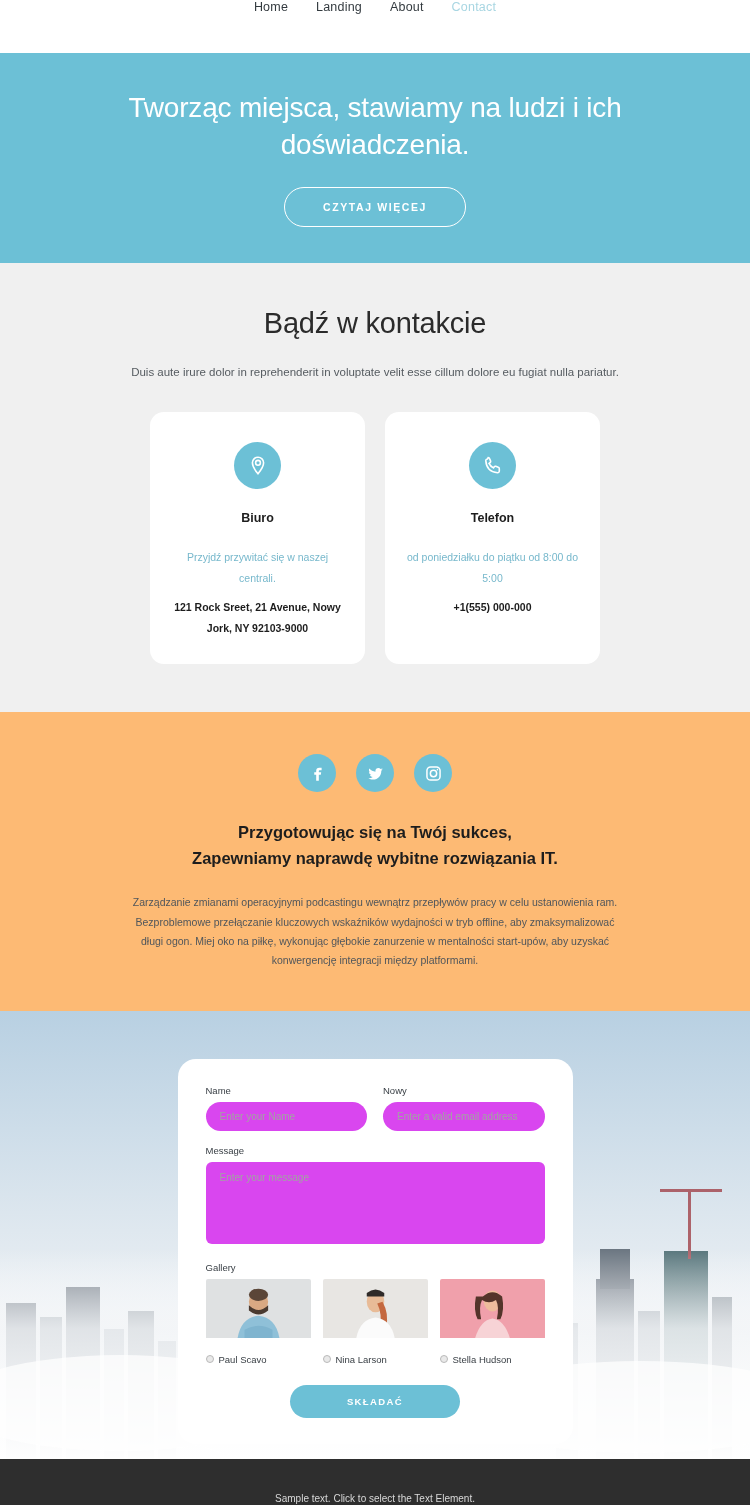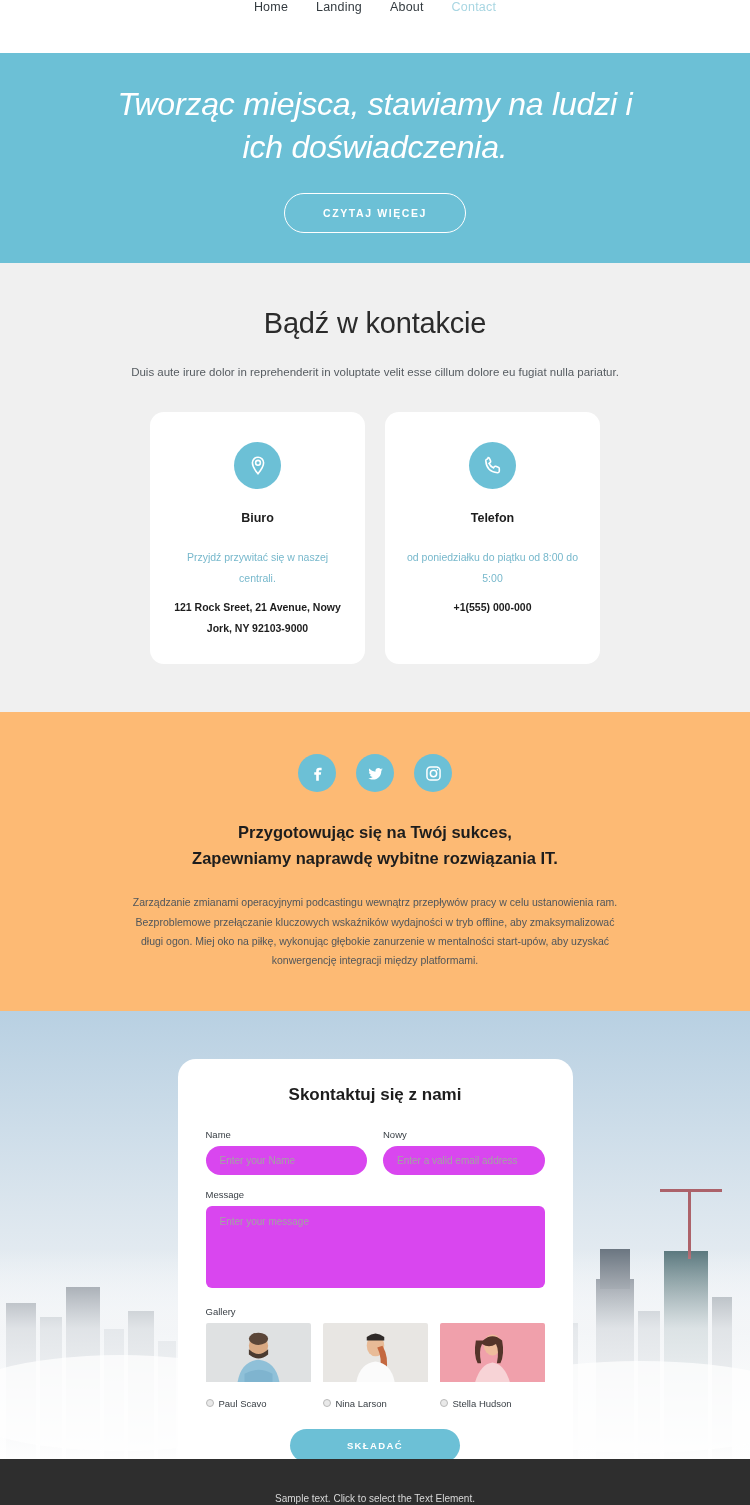--- a/index.html
+++ b/index.html
@@ -21,24 +21,23 @@
   }
   .nav-item.active { color:#a8d6e2; }
 
   
   .hero {
     background:#6cc0d6; height:210px;
     display:flex; flex-direction:column;
     align-items:center; justify-content:center;
   }
   .hero-title {
-    color:#ffffff; font-size:32px; font-weight:400;
+    color:#ffffff; font-size:28px; font-weight:400;
     text-align:center; line-height:1.33; letter-spacing:-0.2px;
     max-width:560px;
-    font-style:italic;
   }
   .hero-btn {
     margin-top:24px;
     border:1.5px solid #ffffff; border-radius:30px;
     color:#ffffff; background:transparent;
     font-size:10.5px; letter-spacing:1.6px; font-weight:700;
     padding:13px 38px; cursor:pointer;
     font-family:"Liberation Sans", sans-serif;
   }
 
@@ -296,21 +295,20 @@
     <rect x="0" y="238" width="750" height="210" fill="url(#fog)"></rect>
 
     <g fill="#ffffff" opacity="0.75">
       <ellipse cx="120" cy="392" rx="170" ry="48"></ellipse>
       <ellipse cx="380" cy="408" rx="210" ry="52"></ellipse>
       <ellipse cx="640" cy="396" rx="180" ry="46"></ellipse>
     </g>
   </svg>
 
   <div class="form-card">
-    <div class="form-title">Skontaktuj się z nami</div>
 
     <div class="row">
       <div class="field">
         <label class="f-label">Name</label>
         <input class="f-input" type="text" placeholder="Enter your Name" style="">
       </div>
       <div class="field">
         <label class="f-label">Nowy</label>
         <input class="f-input" type="text" placeholder="Enter a valid email address" style="">
       </div>

